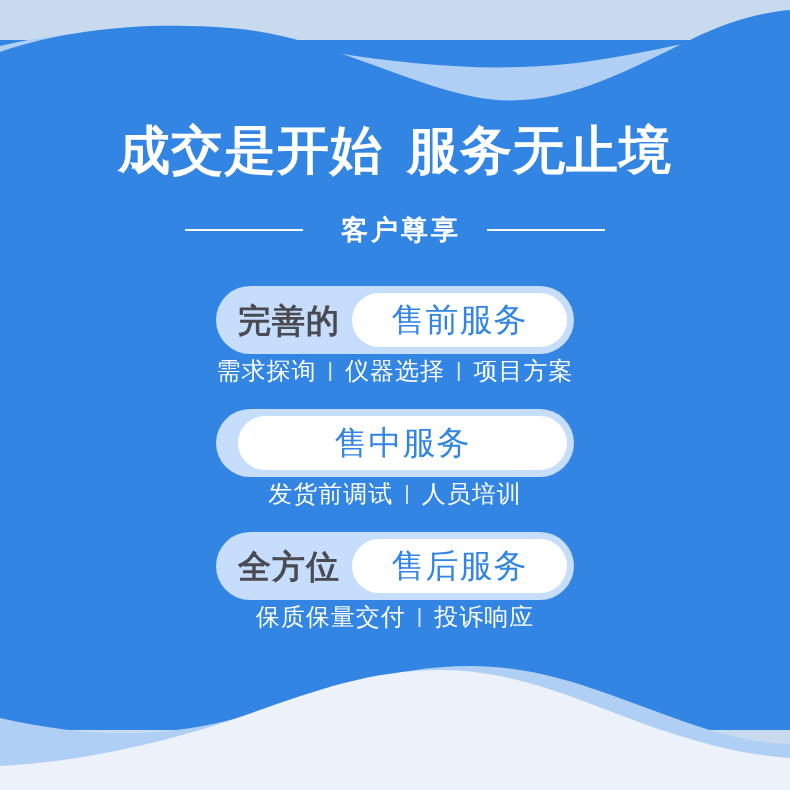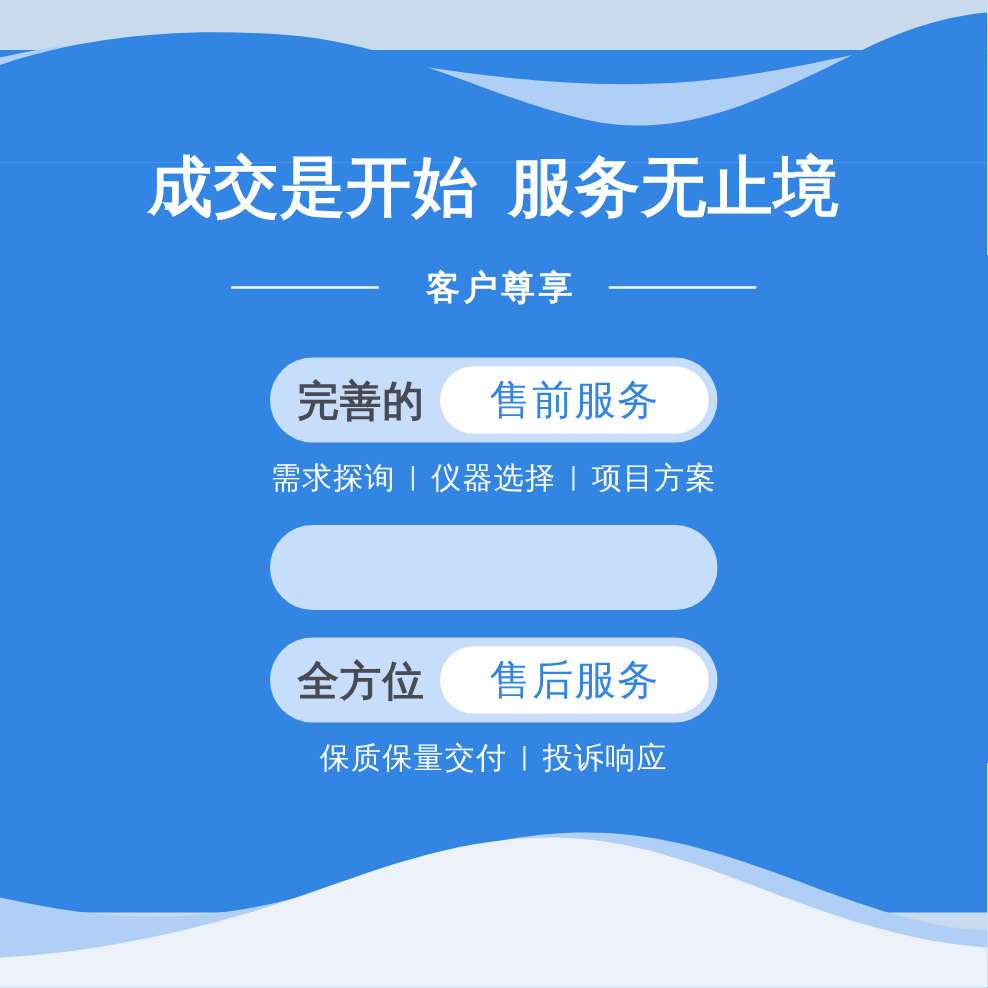--- a/index.html
+++ b/index.html
@@ -127,21 +127,21 @@
     font-size: 33px;
     font-weight: normal;
     letter-spacing: 1px;
     white-space: nowrap;
     box-sizing: border-box;
     flex: 1;
     margin-right: 7px;
   }
 
   .block-items {
-    margin-top: 12px;
+    margin-top: 1px;
     width: 790px;
     text-align: center;
     color: #ffffff;
     font-size: 24px;
     letter-spacing: 1px;
     white-space: nowrap;
   }
   .block-items .sep {
     display: inline-block;
     padding: 0 11px;
@@ -187,20 +187,24 @@
           <span class="pill-prefix">完善的</span>
           <span class="pill-tag">售前服务</span>
         </div>
         <div class="block-items">
           <span>需求探询</span><span class="sep">|</span><span>仪器选择</span><span class="sep">|</span><span>项目方案</span>
         </div>
       </div>
 
       <div class="block">
         <div class="pill">
+          <span class="pill-tag">售中服务</span>
+        </div>
+        <div class="block-items">
+          <span>发货前调试</span><span class="sep">|</span><span>人员培训</span>
         </div>
       </div>
 
       <div class="block">
         <div class="pill">
           <span class="pill-prefix">全方位</span>
           <span class="pill-tag">售后服务</span>
         </div>
         <div class="block-items">
           <span>保质保量交付</span><span class="sep">|</span><span>投诉响应</span>

